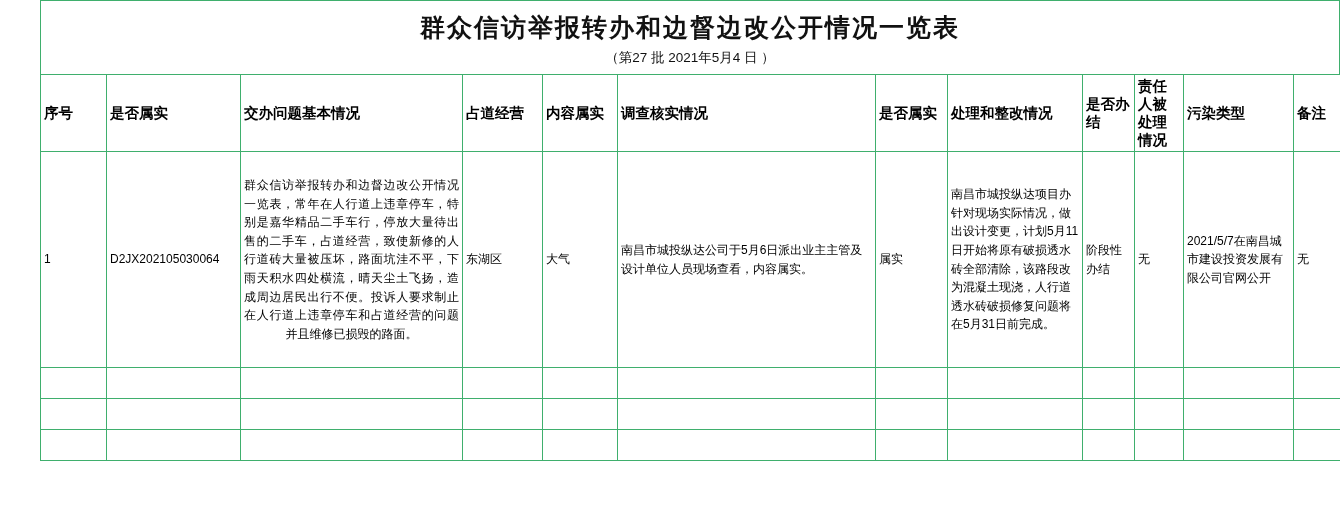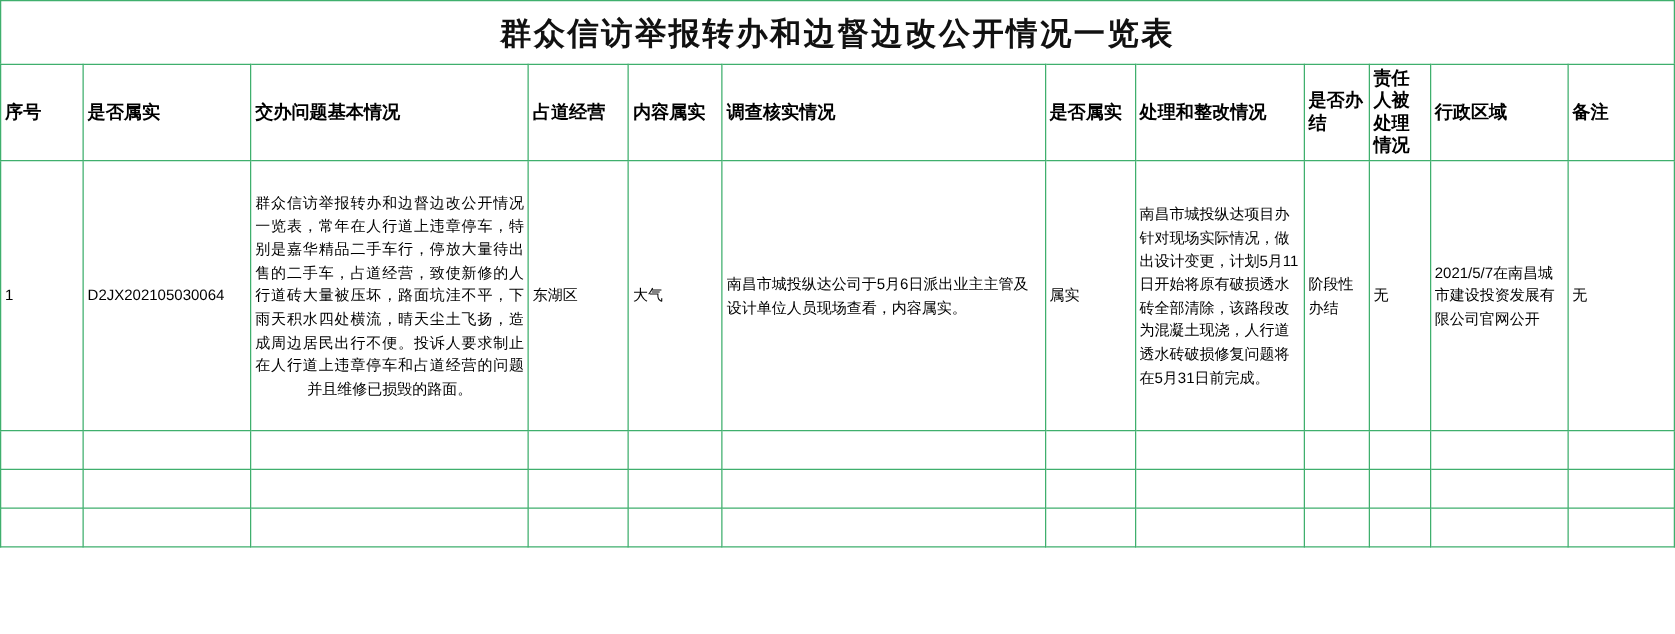--- a/index.html
+++ b/index.html
@@ -8,20 +8,21 @@
     padding: 0;
     background: #ffffff;
     font-family: "Liberation Sans", "DejaVu Sans", sans-serif;
   }
   #page {
     width: 1340px;
     height: 507px;
     position: relative;
     background: #ffffff;
     overflow: hidden;
+    padding-left: 40px;
   }
   .header-band {
     border: 1px solid #3faf6d;
     border-bottom: none;
     padding: 10px 0 6px 0;
     text-align: center;
     background: #ffffff;
   }
   .doc-title {
     font-size: 25px;
@@ -65,20 +66,21 @@
   .empty-row { height: 31px; }
   .pad-text { padding: 4px 8px; }
 </style>
 </head>
 <body>
 
 <div id="page">
 
   <div class="header-band">
     <div class="doc-title">群众信访举报转办和边督边改公开情况一览表</div>
+    <div class="doc-subtitle">（第27 批  2021年5月4 日 ）</div>
   </div>
 
   <table class="sheet">
     <colgroup>
       <col style="width:66px">
       <col style="width:134px">
       <col style="width:222px">
       <col style="width:80px">
       <col style="width:75px">
       <col style="width:258px">
@@ -94,21 +96,21 @@
         <th>序号</th>
         <th>是否属实</th>
         <th>交办问题基本情况</th>
         <th>占道经营</th>
         <th>内容属实</th>
         <th>调查核实情况</th>
         <th>是否属实</th>
         <th>处理和整改情况</th>
         <th>是否办结</th>
         <th>责任人被处理情况</th>
-        <th>行政区域</th>
+        <th>污染类型</th>
         <th>备注</th>
       </tr>
     </thead>
     <tbody>
       <tr class="body-row">
         <td>1</td>
         <td class="cell-id">D2JX202105030064</td>
         <td class="cell-sm pad-text" style="text-align:justify; text-align-last:center;">群众信访举报转办和边督边改公开情况一览表，常年在人行道上违章停车，特别是嘉华精品二手车行，停放大量待出售的二手车，占道经营，致使新修的人行道砖大量被压坏，路面坑洼不平，下雨天积水四处横流，晴天尘土飞扬，造成周边居民出行不便。投诉人要求制止在人行道上违章停车和占道经营的问题并且维修已损毁的路面。</td>
         <td>东湖区</td>
         <td>大气</td>

